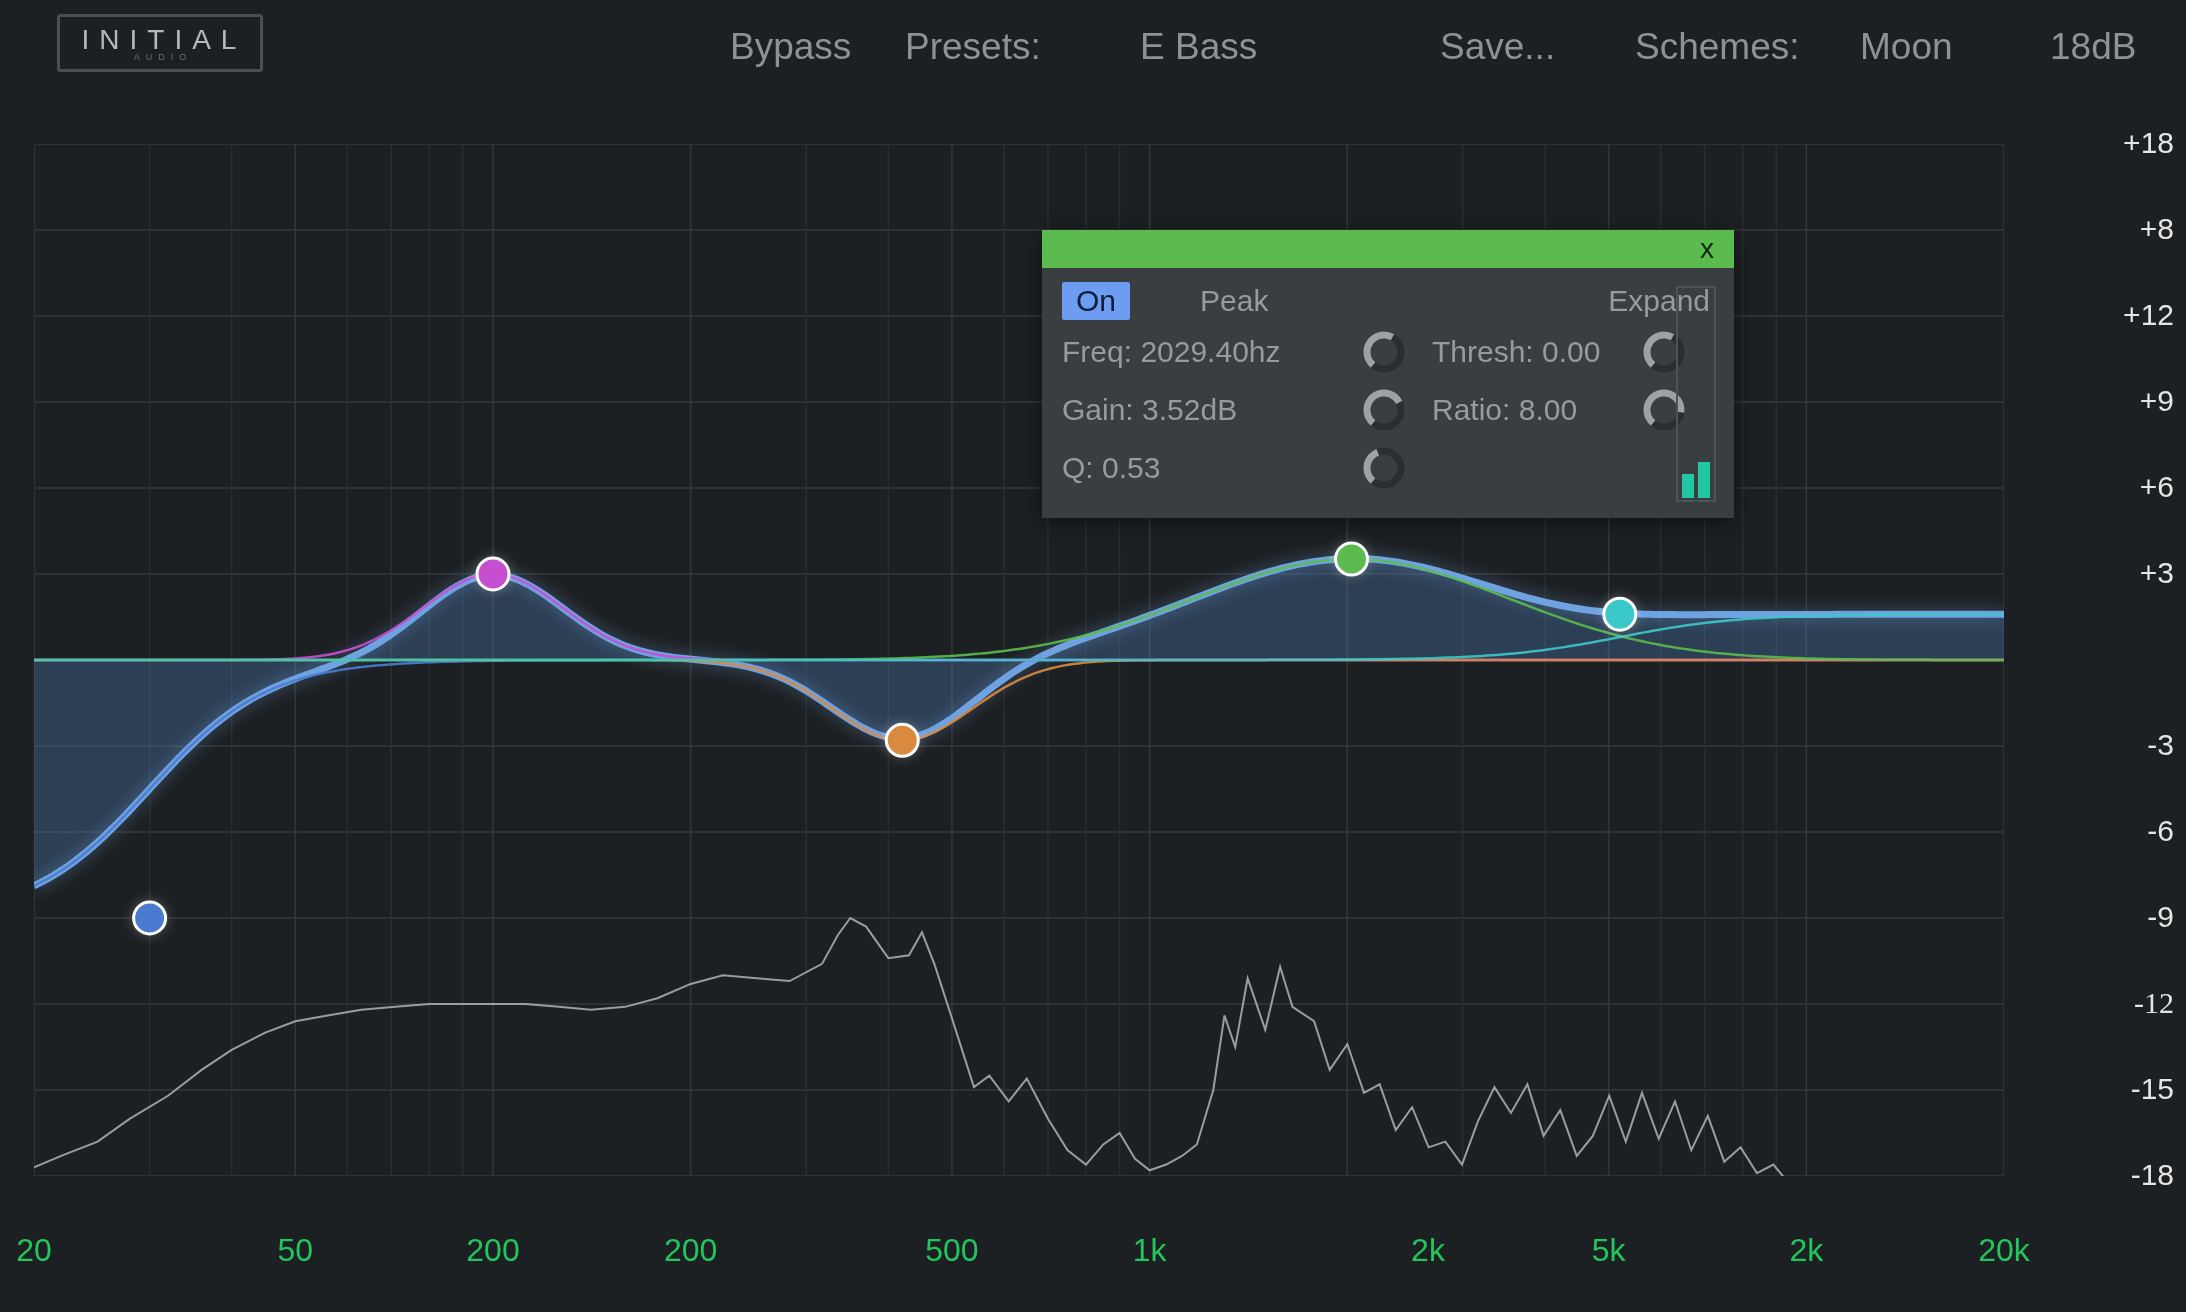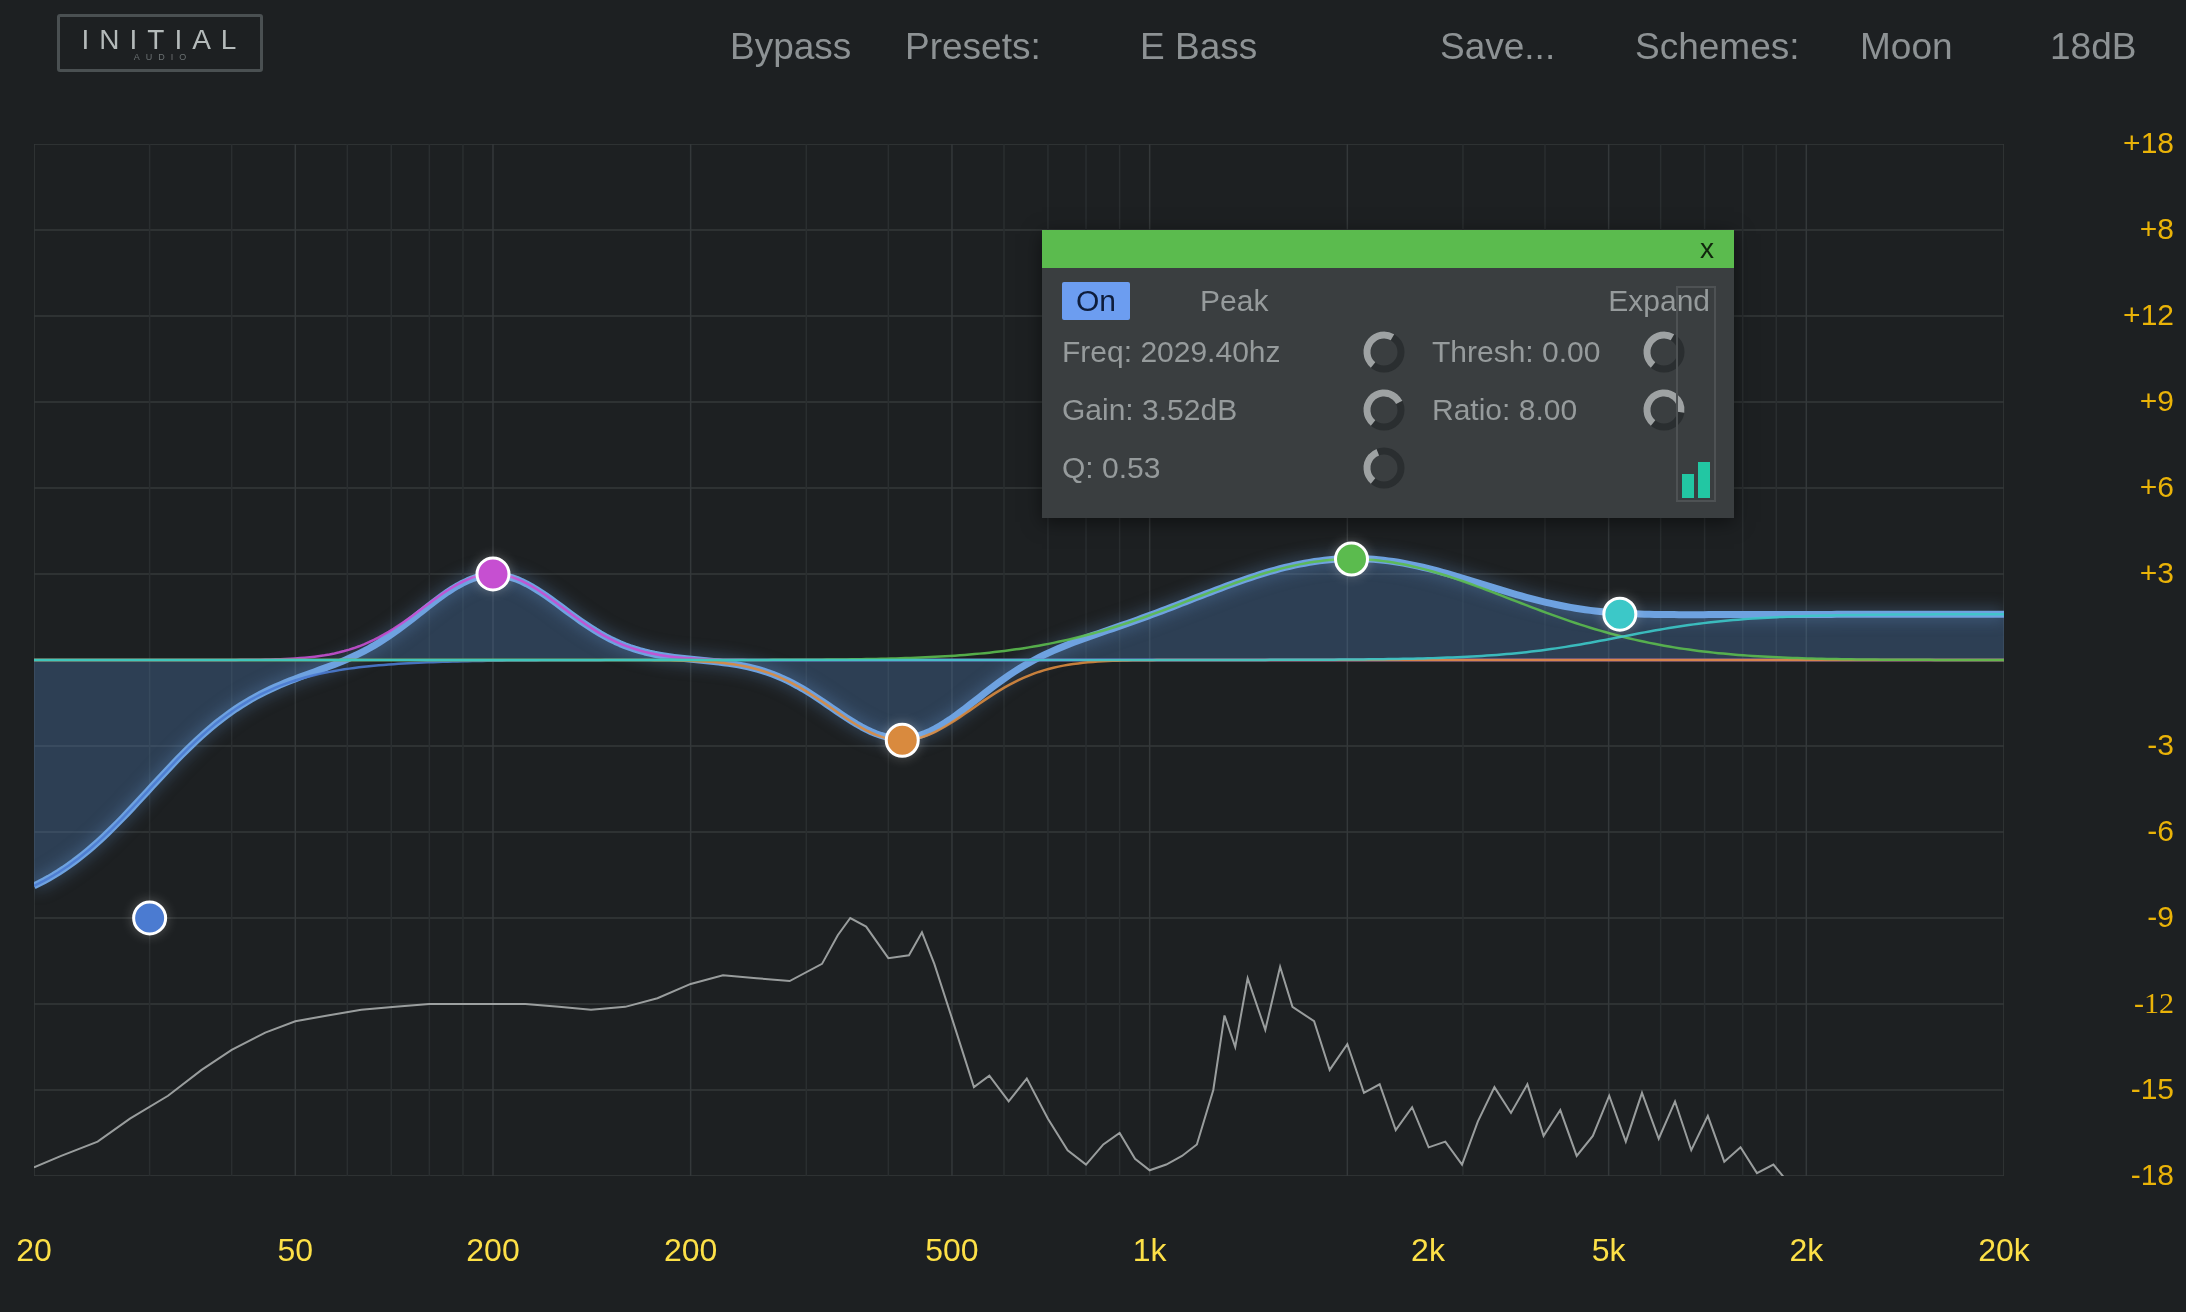--- a/index.html
+++ b/index.html
@@ -7,22 +7,22 @@
   .topbar{position:absolute;top:0;left:0;right:0;height:96px;display:flex;align-items:center;}
   .logo{position:absolute;left:22px;top:14px;width:200px;height:52px;border:3px solid #4a5052;border-radius:3px;display:flex;flex-direction:column;align-items:center;justify-content:center;margin-left:35px;}
   .logo-main{font-size:28px;letter-spacing:10px;color:#b4baba;font-weight:300;padding-left:8px;}
   .logo-sub{font-size:9px;letter-spacing:6px;color:#6a7072;margin-top:-4px;padding-left:6px;}
   .top-item{position:absolute;top:26px;font-size:37px;color:#8d9294;font-weight:300;white-space:nowrap;}
   .top-item.click{cursor:pointer;}
   
   .plot{position:absolute;left:34px;top:144px;width:1970px;height:1032px;}
   .grid line{stroke:#34383a;stroke-width:1.5;}
   .grid line.minor{stroke:#2a2e30;}
-  .y-label{position:absolute;right:12px;font-size:30px;color:#eab308;font-weight:400;text-align:right;width:80px;}
-  .x-label{position:absolute;font-size:32px;color:#fde047;font-weight:300;text-align:right;transform:translateX(-50%);}
+  .y-label{position:absolute;right:12px;font-size:30px;color:#e5e5e5;font-weight:400;text-align:right;width:80px;}
+  .x-label{position:absolute;font-size:32px;color:#22c55e;font-weight:300;text-align:right;transform:translateX(-50%);}
   .node{stroke:#fff;stroke-width:3;filter:drop-shadow(0 0 6px rgba(255,255,255,.25));}
   
   .popup{position:absolute;left:1042px;top:230px;width:692px;height:288px;background:#3a3e40;box-shadow:0 4px 18px rgba(0,0,0,.5);font-size:30px;color:#969b9c;}
   .popup-title{height:38px;background:#5bbb4e;display:flex;align-items:center;justify-content:flex-end;}
   .popup-title .x{font-size:28px;color:#11260d;padding-right:20px;cursor:pointer;}
   .popup-row1{display:flex;align-items:center;gap:70px;padding:14px 24px 10px 20px;}
   .on-btn{background:#6c9df0;color:#0e1d3b;font-weight:500;padding:2px 14px;border-radius:2px;}
   .popup-params{display:grid;grid-template-columns:300px 70px 210px 70px;row-gap:14px;align-items:center;padding:0 24px 0 20px;}
   .knob{width:44px;height:44px;}
   .knob circle.track{fill:none;stroke:#2a2e30;stroke-width:7;}

